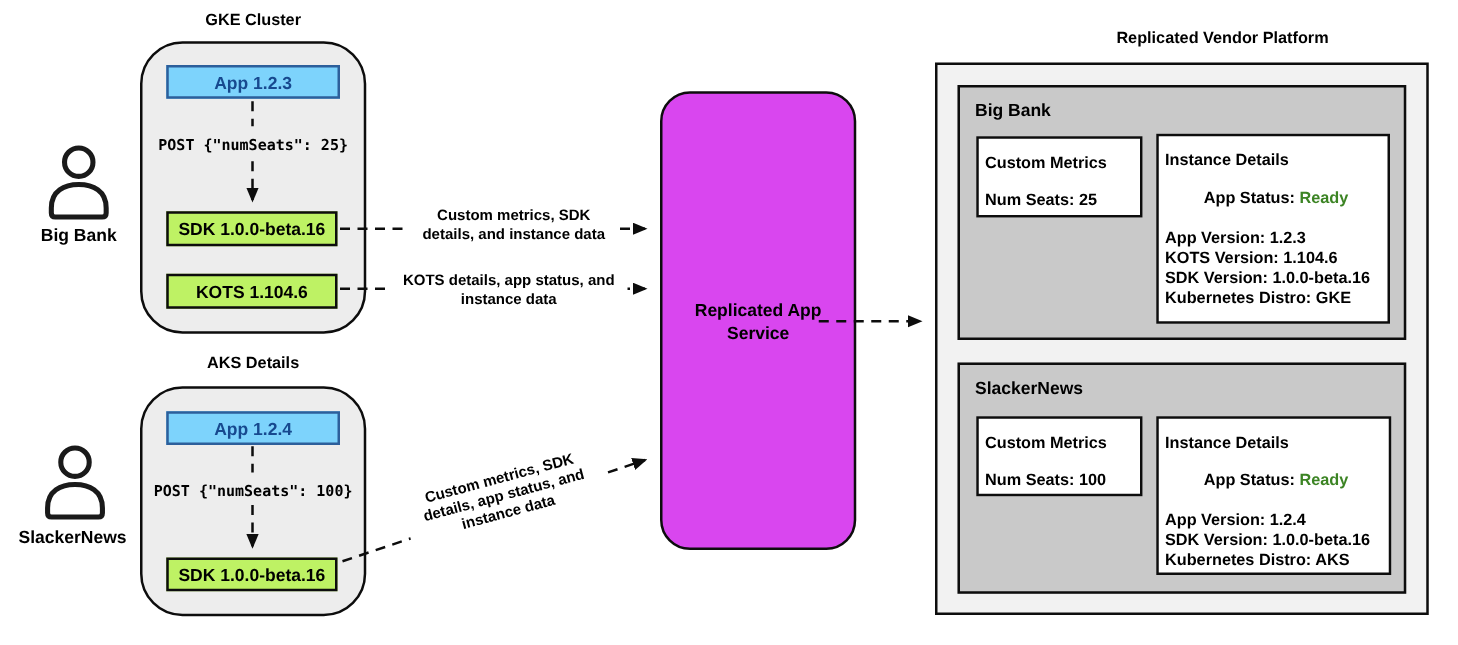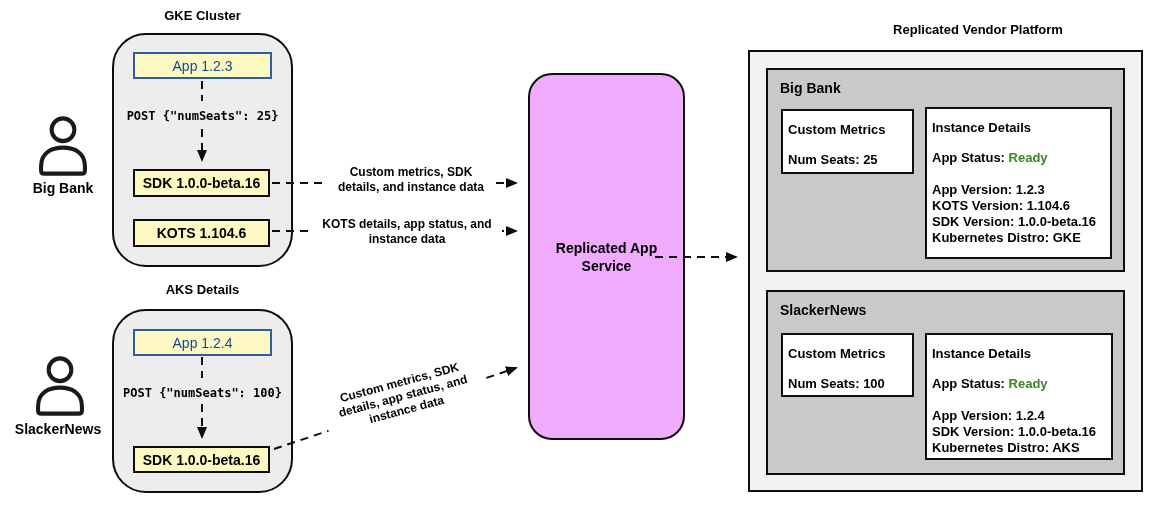--- a/index.html
+++ b/index.html
@@ -7,53 +7,53 @@
     position:relative;width:1166px;height:516px;background:#ffffff;
     font-family:"Liberation Sans","DejaVu Sans",sans-serif;color:#000;
     overflow:hidden;
   }
   .abs{position:absolute;}
   .title{font-size:13px;font-weight:bold;text-align:center;}
   .cluster{
     background:#ededed;border:2px solid #0d0d0d;border-radius:34px;
   }
   .node{
-    background:#fef9c3;border:2px solid #0d0d0d;
+    background:#bef264;border:2px solid #0d0d0d;
     display:flex;align-items:center;justify-content:center;
     font-size:14px;font-weight:bold;
   }
   .appnode{
-    background:#fef9c3;border:2px solid #2d5f9b;color:#17498f;
+    background:#7dd3fc;border:2px solid #2d5f9b;color:#17498f;
     display:flex;align-items:center;justify-content:center;
-    font-size:14px;font-weight:normal;
+    font-size:14px;font-weight:bold;
   }
   .post{
     font-family:"DejaVu Sans Mono","Liberation Mono",monospace;
     font-size:12px;font-weight:bold;text-align:center;white-space:nowrap;
   }
   .userlabel{font-size:14px;font-weight:bold;text-align:center;white-space:nowrap;}
   .arrowlabel{
     font-size:12px;font-weight:bold;text-align:center;line-height:15px;
     background:#ffffff;padding:1px 2px;
   }
   .service{
-    background:#f0abfc;border:2px solid #0d0d0d;border-radius:24px;
+    background:#d946ef;border:2px solid #0d0d0d;border-radius:24px;
     display:flex;align-items:center;justify-content:center;
     text-align:center;font-size:14px;font-weight:bold;line-height:18px;
   }
   .platform{background:#f2f2f2;border:2px solid #0d0d0d;}
   .panel{background:#c9c9c9;border:2px solid #0d0d0d;}
   .panel-title{position:absolute;left:12px;top:10px;font-size:14px;font-weight:bold;}
   .card{
     position:absolute;background:#ffffff;border:2px solid #0d0d0d;
     font-size:13px;font-weight:bold;padding:11px 5px;box-sizing:border-box;
     line-height:16px;
   }
   .card .metric{margin-top:14px;}
-  .card .status{margin-top:14px;}
+  .card .status{margin-top:14px;margin-left:31px;}
   .card .lines{margin-top:16px;}
   .ready{color:#3c8424;}
   svg.overlay{position:absolute;left:0;top:0;pointer-events:none;}
   .usericon{stroke:#1a1a1a;stroke-width:5;fill:none;stroke-linejoin:round;}
 </style>
 </head>
 <body>
 
 <div id="canvas">
 

